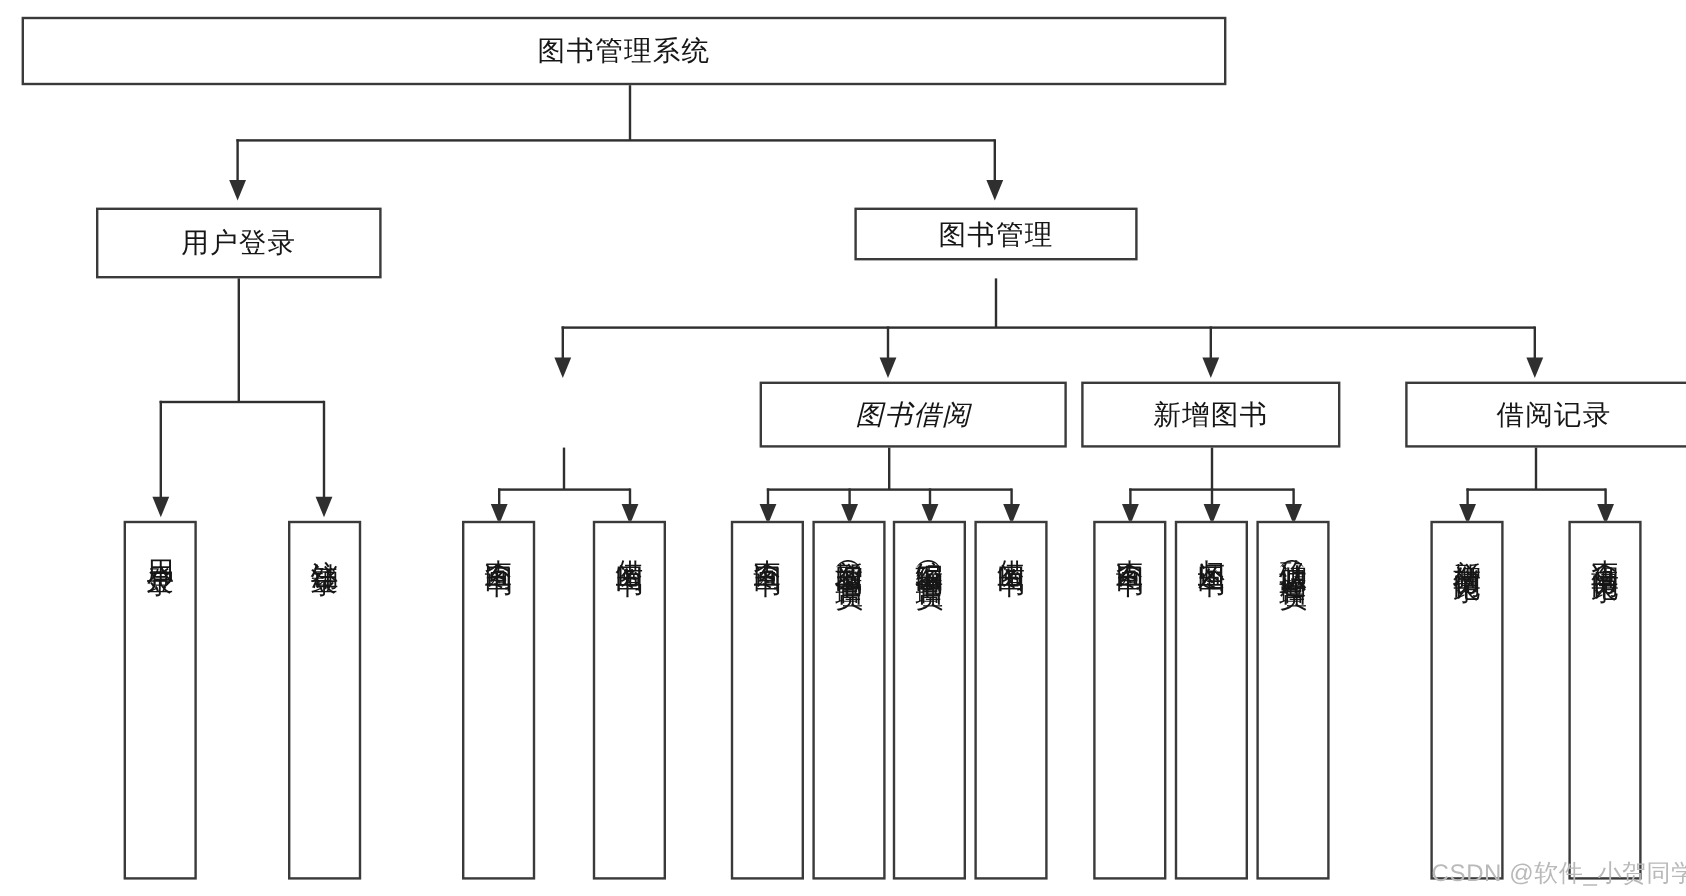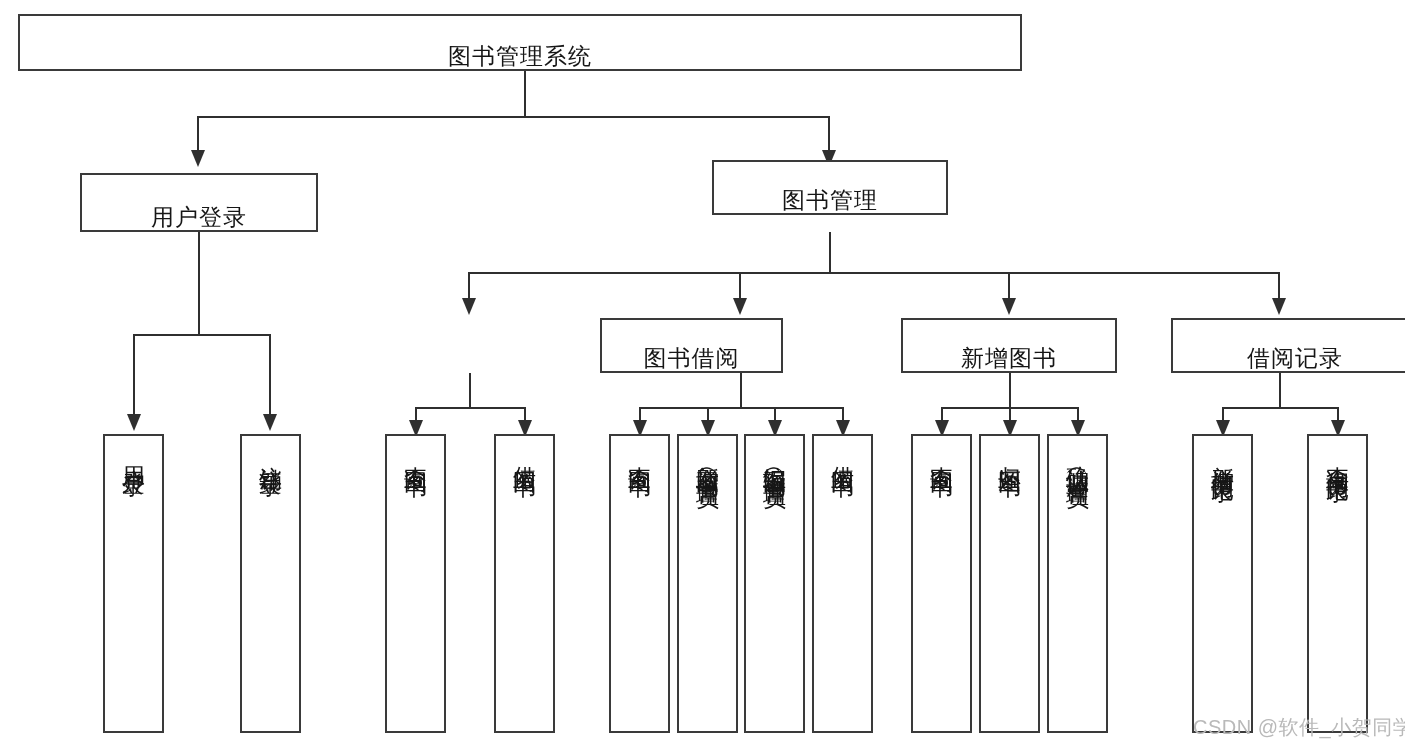--- a/index.html
+++ b/index.html
@@ -18,21 +18,21 @@
     background: #ffffff;
     overflow: hidden;
   }
   
   .node {
     position: absolute;
     box-sizing: border-box;
     background: #ffffff;
     border: 2px solid #3a3a3a;
     display: flex;
-    align-items: flex-end;
+    align-items: center;
     justify-content: center;
     color: #1a1a1a;
   }
   .node.root {
     border-width: 2px;
   }
   .node-label {
     font-size: 23px;
     line-height: 1.15;
     letter-spacing: 1px;
@@ -95,21 +95,21 @@
   <div class="edge v" style="left:197px; top:116px; height:36px;"></div>
   <div class="arrow" style="left:191px; top:150px;"></div>
 
   <div class="edge v" style="left:828px; top:116px; height:36px;"></div>
   <div class="arrow" style="left:822px; top:150px;"></div>
 
   <div class="node" style="left:80px; top:173px; width:238px; height:59px;">
     <span class="node-label">用户登录</span>
   </div>
 
-  <div class="node" style="left:712px; top:160px; width:236px; height:55px;">
+  <div class="node" style="left:712px; top:173px; width:236px; height:44px;">
     <span class="node-label">图书管理</span>
   </div>
 
   <div class="edge v" style="left:198px; top:232px; height:103px;"></div>
   <div class="edge h" style="left:133px; top:334px; width:137px;"></div>
   <div class="edge v" style="left:133px; top:334px; height:82px;"></div>
   <div class="arrow" style="left:127px; top:414px;"></div>
   <div class="edge v" style="left:269px; top:334px; height:82px;"></div>
   <div class="arrow" style="left:263px; top:414px;"></div>
 
@@ -122,21 +122,21 @@
   <div class="edge v" style="left:739px; top:272px; height:28px;"></div>
   <div class="arrow" style="left:733px; top:298px;"></div>
 
   <div class="edge v" style="left:1008px; top:272px; height:28px;"></div>
   <div class="arrow" style="left:1002px; top:298px;"></div>
 
   <div class="edge v" style="left:1278px; top:272px; height:28px;"></div>
   <div class="arrow" style="left:1272px; top:298px;"></div>
 
 
-  <div class="node" style="left:600px; top:318px; width:183px; height:55px;">
+  <div class="node" style="left:633px; top:318px; width:256px; height:55px;font-style:italic;">
     <span class="node-label">图书借阅</span>
   </div>
 
   <div class="node" style="left:901px; top:318px; width:216px; height:55px;">
     <span class="node-label">新增图书</span>
   </div>
 
   <div class="node" style="left:1171px; top:318px; width:248px; height:55px;">
     <span class="node-label">借阅记录</span>
   </div>

